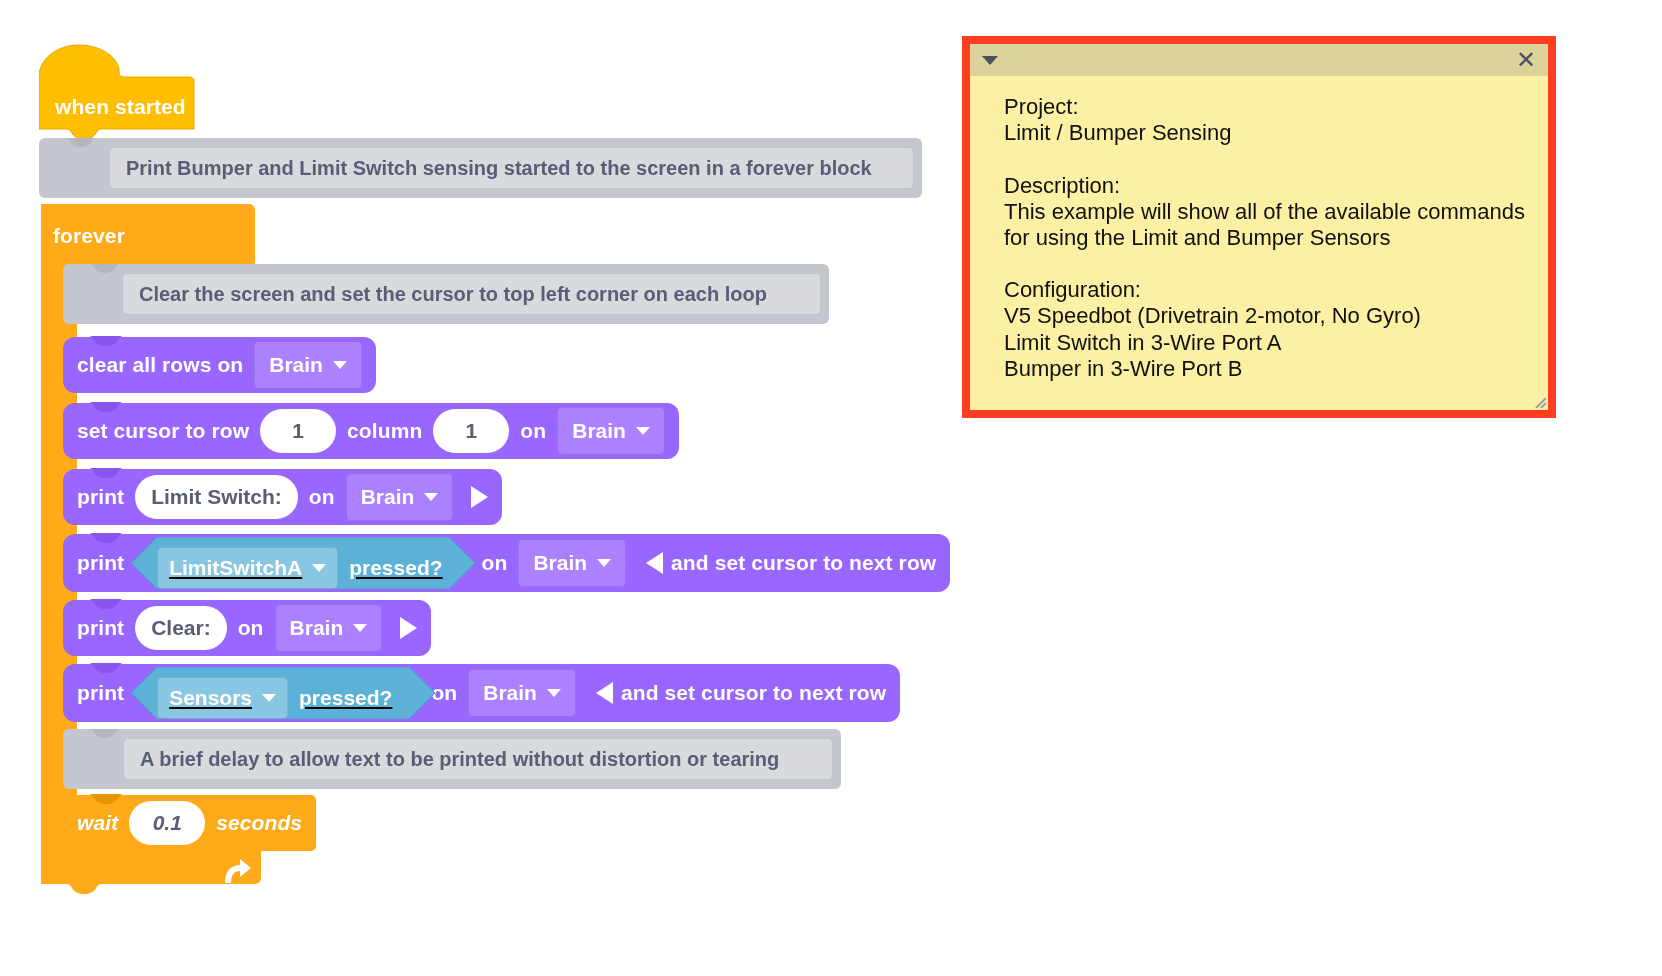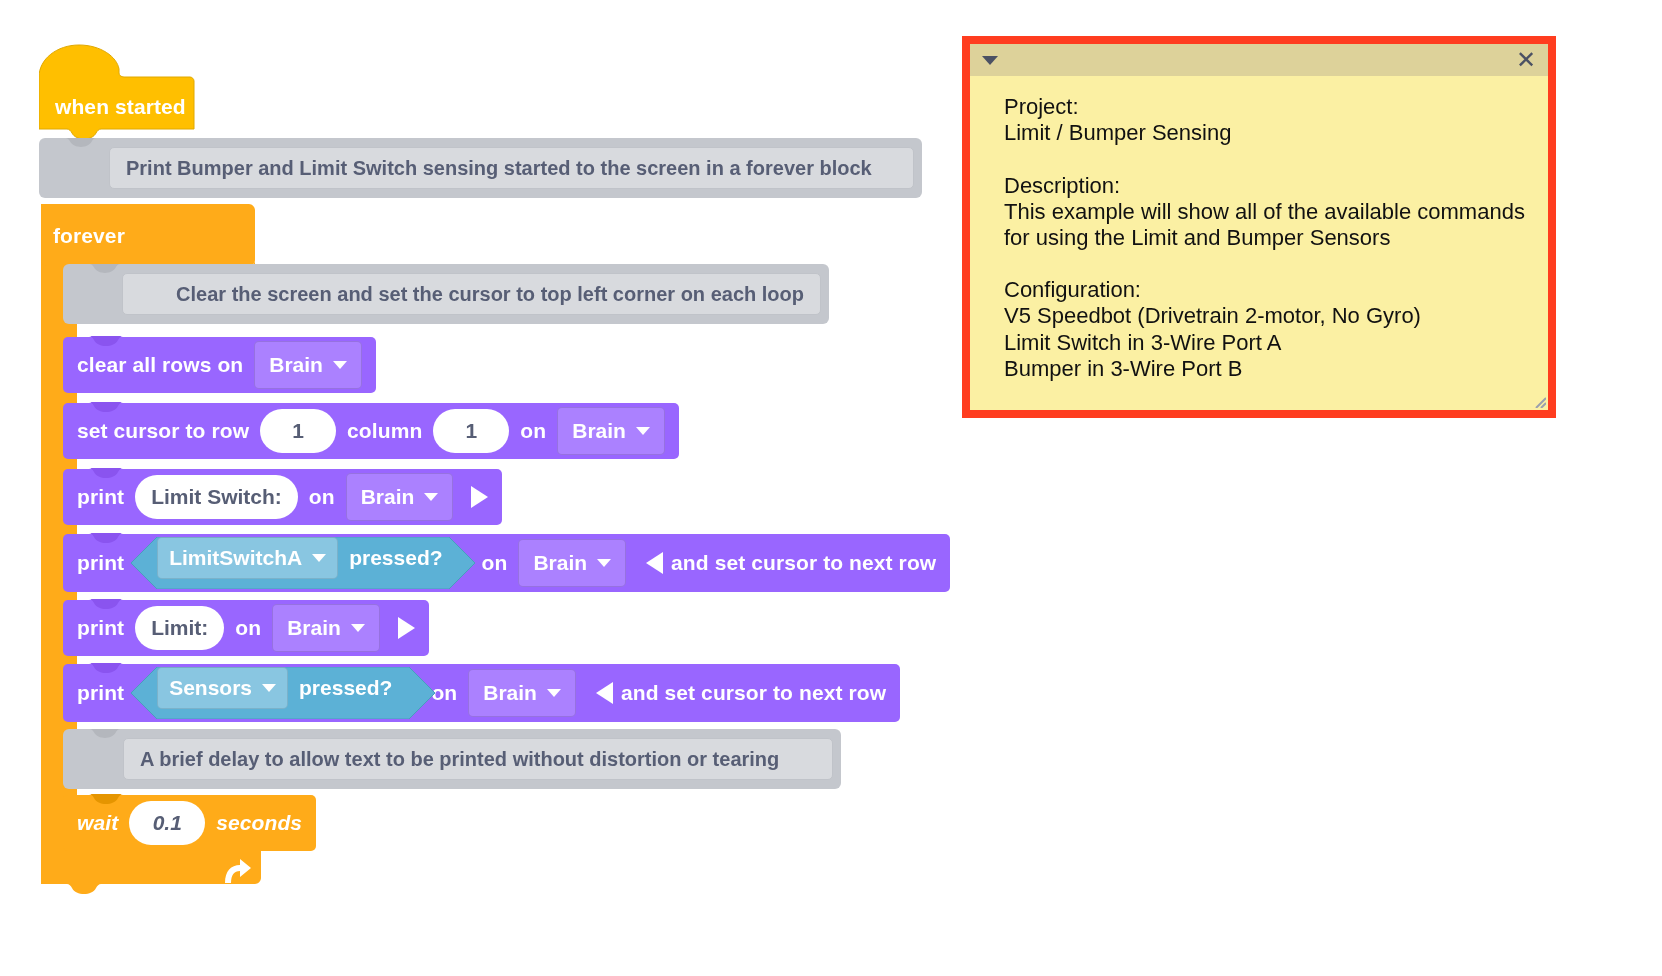--- a/index.html
+++ b/index.html
@@ -31,21 +31,21 @@
   .cmt{position:absolute;}
   .cmt-body{position:relative;background:#c4c7cd;border-radius:6px;}
   .cmt-notch{position:absolute;left:22px;top:0;width:38px;height:9px;}
   .cmt-text-box{position:absolute;background:#d8dade;border:1px solid #c0c3c9;border-radius:5px;
         display:flex;align-items:center;}
   .cmt-text{color:#575E75;font-size:20px;font-weight:bold;white-space:nowrap;}
 
   
   .blk{position:absolute;display:flex;align-items:center;border-radius:5px;
        padding:0 14px;box-sizing:border-box;}
-  .blk.purple{background:#9966FF;}
+  .blk.purple{background:#9966FF;border-radius:12px;}
   .blk.orange{background:#FFAB19;}
   .blk>*{flex:0 0 auto;}
   .gap{width:11px;height:1px;}
 
   
   .notch{position:absolute;left:22px;top:-1px;width:40px;height:10px;}
 
   
   .dd{display:flex;align-items:center;background:rgba(255,255,255,0.18);
       border:1px solid rgba(0,0,0,0.12);border-radius:5px;height:46px;padding:0 14px;}
@@ -55,21 +55,21 @@
 
   
   .dd-teal{background:rgba(255,255,255,0.28);border:1px solid rgba(0,0,0,0.10);}
 
   
   .oval{background:#ffffff;border-radius:999px;height:44px;min-width:44px;
         display:flex;align-items:center;justify-content:center;padding:0 16px;
         color:#575E75;font-size:21px;font-weight:bold;white-space:nowrap;}
 
   
-  .hex{position:relative;display:flex;align-items:flex-start;height:56px;padding:0 14px 0 14px;}
+  .hex{position:relative;display:flex;align-items:flex-end;height:56px;padding:0 14px 0 14px;text-decoration:underline;}
   .hex-bg{position:absolute;left:0;top:0;}
   .hex-inner{position:relative;display:flex;align-items:center;z-index:2;}
   .hex-inner .hx-lbl{color:#ffffff;font-size:21px;font-weight:bold;white-space:nowrap;}
 
   
   .tri-right{width:0;height:0;border-top:11px solid transparent;border-bottom:11px solid transparent;
              border-left:17px solid #ffffff;}
   .tri-left{width:0;height:0;border-top:11px solid transparent;border-bottom:11px solid transparent;
             border-right:17px solid #ffffff;}
 
@@ -140,21 +140,21 @@
     <svg class="forever-loop-arrow" width="34" height="30" viewBox="0 0 34 30">
       <path d="M6,26 C6,14 12,8 21,8 L21,2 L32,11 L21,20 L21,14 C15,14 12,18 12,26 Z" fill="#ffffff"></path>
     </svg>
   </div>
 
   <div class="cmt" style="left:47px;top:264px;">
     <div class="cmt-body" style="width:766px;height:60px;"></div>
     <svg class="cmt-notch" viewBox="0 0 40 10">
       <path d="M0,0 L4,0 C6,0 8,2 9,4 C11,8 16,10 21,10 C26,10 31,8 33,4 C34,2 36,0 38,0 L40,0 Z" fill="#b4b7bd"></path>
     </svg>
-    <div class="cmt-text-box" style="left:59px;top:9px;width:699px;height:42px;padding:0 16px;box-sizing:border-box;justify-content:flex-end;">
+    <div class="cmt-text-box" style="left:59px;top:9px;width:699px;height:42px;padding:0 16px;box-sizing:border-box;">
       <span class="cmt-text">Clear the screen and set the cursor to top left corner on each loop</span>
     </div>
   </div>
 
   <div class="blk purple" style="left:47px;top:337px;height:56px;">
     <svg class="notch" viewBox="0 0 40 10">
       <path d="M0,0 L4,0 C6,0 8,2 9,4 C11,8 16,10 21,10 C26,10 31,8 33,4 C34,2 36,0 38,0 L40,0 Z" fill="#8a54ef"></path>
     </svg>
     <span class="lbl">clear all rows on</span>
     <span class="gap"></span>
@@ -235,21 +235,21 @@
     <span class="gap" style="width:8px;"></span>
     <span class="lbl">and set cursor to next row</span>
   </div>
 
   <div class="blk purple" style="left:47px;top:600px;height:56px;">
     <svg class="notch" viewBox="0 0 40 10">
       <path d="M0,0 L4,0 C6,0 8,2 9,4 C11,8 16,10 21,10 C26,10 31,8 33,4 C34,2 36,0 38,0 L40,0 Z" fill="#8a54ef"></path>
     </svg>
     <span class="lbl">print</span>
     <span class="gap"></span>
-    <span class="oval">Limit:</span>
+    <span class="oval">Clear:</span>
     <span class="gap"></span>
     <span class="lbl">on</span>
     <span class="gap"></span>
     <span class="dd">
       <span class="dd-lbl">Brain</span>
       <span class="caret"></span>
     </span>
     <span class="gap" style="width:18px;"></span>
     <span class="tri-right"></span>
   </div>

